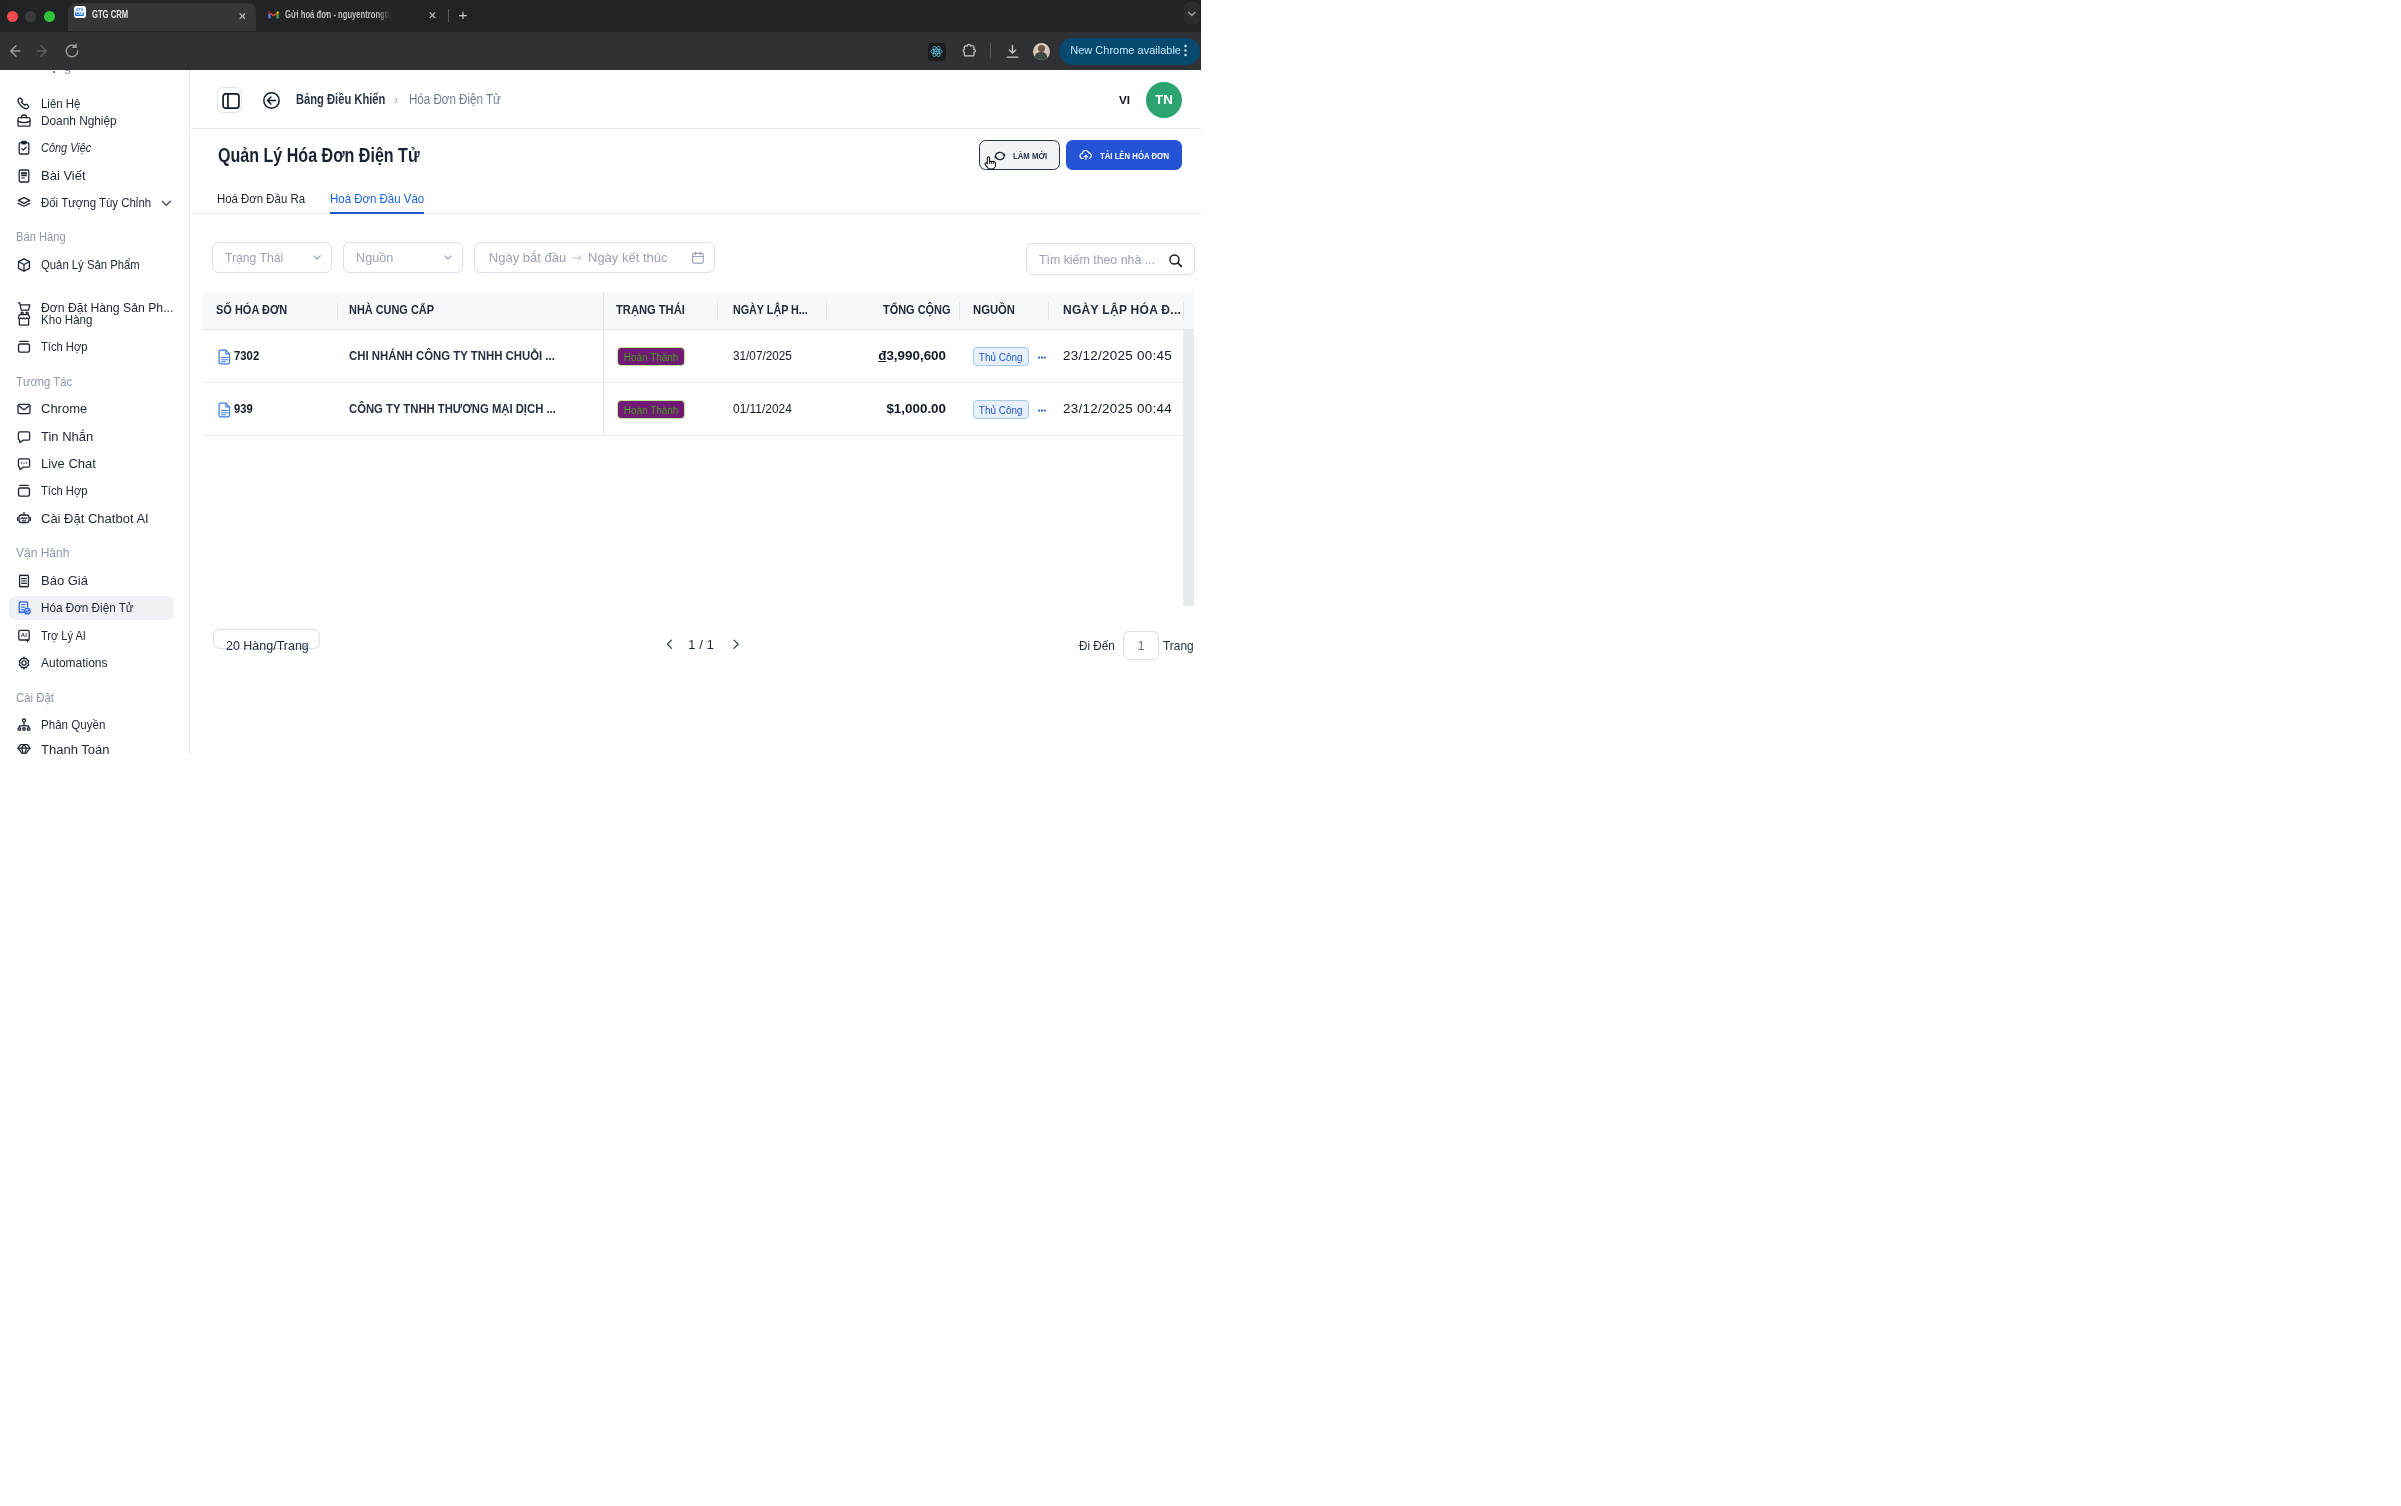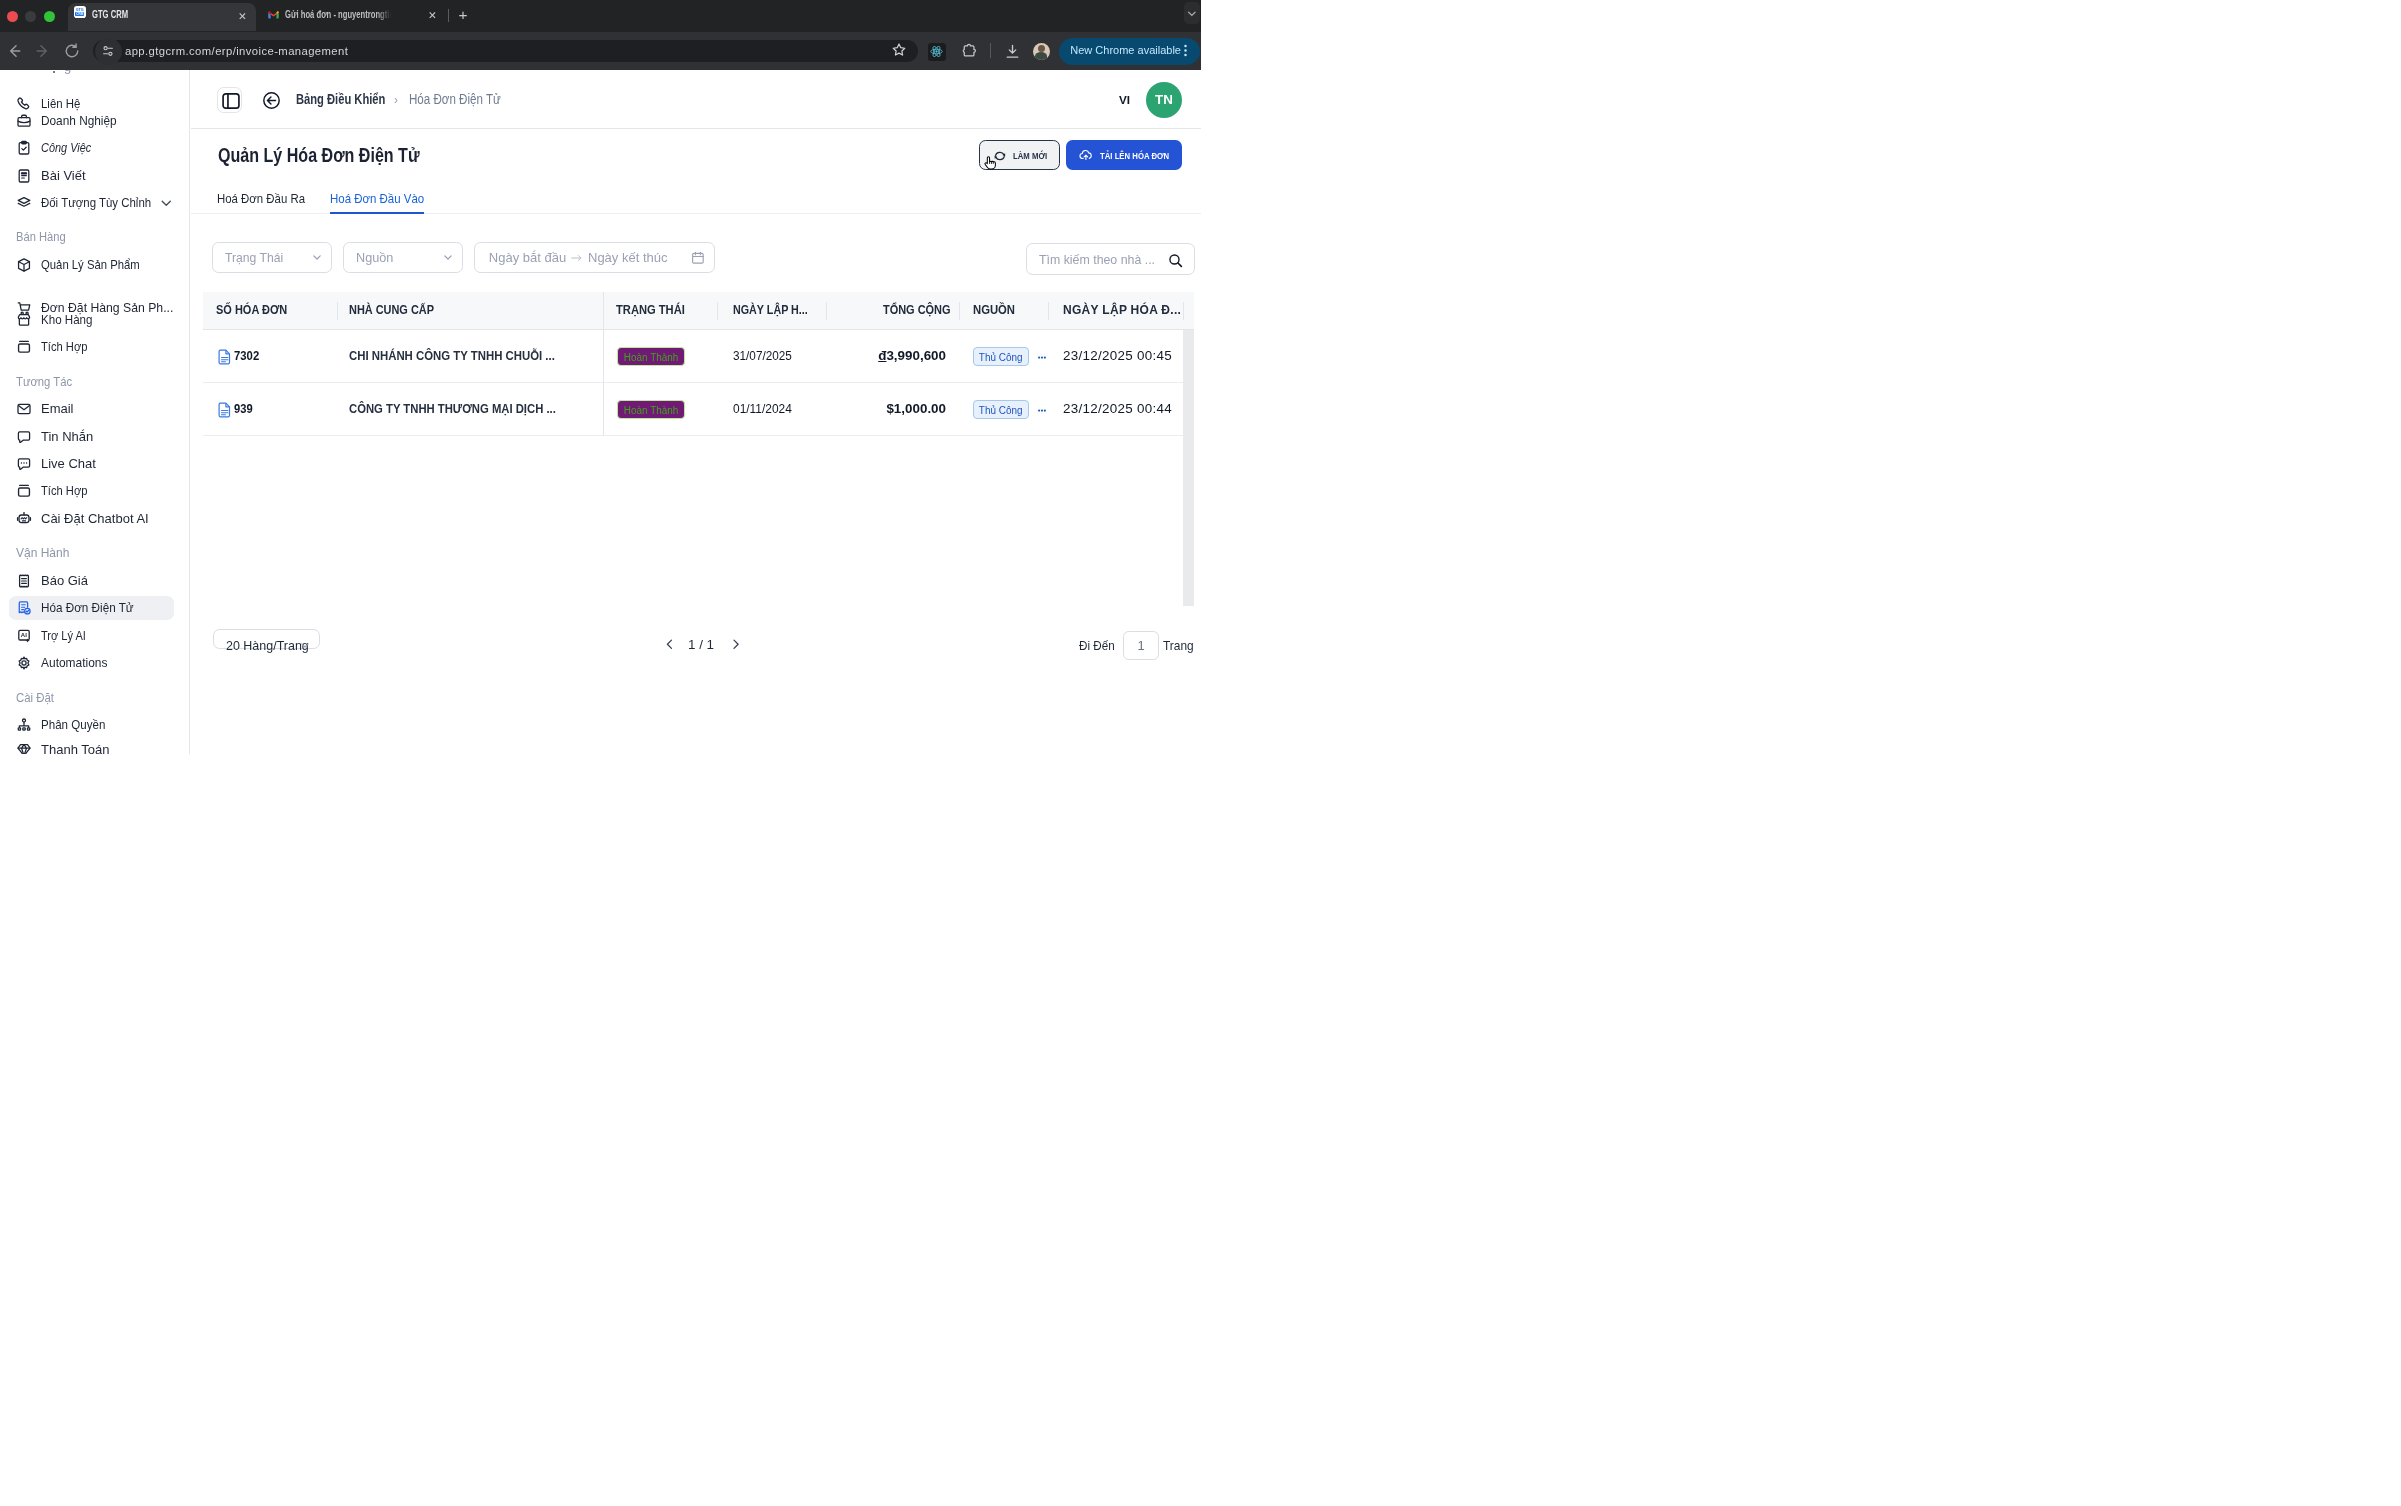--- a/index.html
+++ b/index.html
@@ -106,32 +106,20 @@
   <div class="toolbar">
     <svg class="navico" style="left:4.9px;" viewBox="0 0 22 22">
         <path d="M13.5 4.5 7 11l6.5 6.5 M7 11h11" stroke="#9b9da0" stroke-width="1.8" fill="none" stroke-linecap="round"></path>
       </svg>
     <svg class="navico" style="left:34px;" viewBox="0 0 22 22">
         <path d="M8.5 4.5 15 11l-6.5 6.5 M15 11H4" stroke="#5f6164" stroke-width="1.8" fill="none" stroke-linecap="round"></path>
       </svg>
     <svg class="navico" style="left:63px;" viewBox="0 0 22 22">
         <path d="M18 11a7 7 0 1 1-2-4.9 M16 2.5v4h-4" stroke="#9b9da0" stroke-width="1.7" fill="none" stroke-linecap="round"></path>
       </svg>
-    <div class="urlpill">
-      <div class="tunecircle"><svg width="12" height="12" viewBox="0 0 15 15" style="margin:7.3px;">
-            <circle cx="4.5" cy="4" r="2" stroke="#c8cacd" stroke-width="1.4" fill="none"></circle>
-            <path d="M8 4h5" stroke="#c8cacd" stroke-width="1.4" stroke-linecap="round"></path>
-            <circle cx="10.5" cy="11" r="2" stroke="#c8cacd" stroke-width="1.4" fill="none"></circle>
-            <path d="M2 11h5" stroke="#c8cacd" stroke-width="1.4" stroke-linecap="round"></path>
-          </svg></div>
-      <div class="urltext">app.gtgcrm.com/erp/invoice-management</div>
-      <svg style="position:absolute; right:11.3px; top:2.4px;" width="16" height="16" viewBox="0 0 20 20">
-          <path d="M10 2.5l2.2 4.6 5 .7-3.6 3.5.9 5-4.5-2.4-4.5 2.4.9-5L2.8 7.8l5-.7z" stroke="#cfd1d4" stroke-width="1.5" fill="none" stroke-linejoin="round"></path>
-        </svg>
-    </div>
     <div class="ricon" style="left:928px; width:18px; height:18px; background:#1b1c1e; border-radius:3.2px;"><svg width="13" height="13" viewBox="0 0 16 16" style="margin:2.4px;">
           <ellipse cx="8" cy="8" rx="7" ry="2.8" stroke="#58c4dc" fill="none"></ellipse>
           <ellipse cx="8" cy="8" rx="7" ry="2.8" stroke="#58c4dc" fill="none" transform="rotate(60 8 8)"></ellipse>
           <ellipse cx="8" cy="8" rx="7" ry="2.8" stroke="#58c4dc" fill="none" transform="rotate(120 8 8)"></ellipse>
           <circle cx="8" cy="8" r="1.4" fill="#58c4dc"></circle>
         </svg></div>
     <svg class="ricon" style="left:961px;" width="17" height="17" viewBox="0 0 21 21">
         <path d="M8 3.5a1.8 1.8 0 0 1 3.6 0h2.9a1.5 1.5 0 0 1 1.5 1.5v2.9a1.8 1.8 0 0 1 0 3.6v2.9a1.5 1.5 0 0 1-1.5 1.5H5.5A1.5 1.5 0 0 1 4 14.4v-3a1.8 1.8 0 0 1 0-3.4V5a1.5 1.5 0 0 1 1.5-1.5z" stroke="#c8cacd" stroke-width="1.5" fill="none"></path>
       </svg>
     <div style="position:absolute; left:990px; top:11.3px; width:0.8px; height:14.6px; background:#56585b;"></div>
@@ -226,21 +214,21 @@
           <rect x="3.2" y="6.2" width="13.6" height="10.2" rx="1.8" stroke-width="1.7"></rect>
         </svg>
         <div class="tx" style="transform:scaleX(0.86);">Tích Hợp</div>
       </div>
     <div class="shead" style="top:305px; transform:scaleX(0.94);">Tương Tác</div>
     <div class="sitem" style="top:327px;">
         <svg class="ic" viewBox="0 0 20 20" fill="none" stroke="#1e2534" stroke-width="1.6" stroke-linecap="round" stroke-linejoin="round">
           <rect x="2.5" y="4.3" width="15" height="11.5" rx="1.6"></rect>
           <path d="M3.5 6l6.5 5 6.5-5"></path>
         </svg>
-        <div class="tx">Email</div>
+        <div class="tx">Chrome</div>
       </div>
     <div class="sitem" style="top:355px;">
         <svg class="ic" viewBox="0 0 20 20" fill="none" stroke="#1e2534" stroke-width="1.6" stroke-linecap="round" stroke-linejoin="round">
           <path d="M4.6 3.6h10.8A1.6 1.6 0 0 1 17 5.2v7a1.6 1.6 0 0 1-1.6 1.6H9.2l-3.4 2.8c-.5.4-1.2.1-1.2-.6v-2.2h-.1A1.6 1.6 0 0 1 3 12.2v-7a1.6 1.6 0 0 1 1.6-1.6z"></path>
         </svg>
         <div class="tx">Tin Nhắn</div>
       </div>
     <div class="sitem" style="top:382px;">
         <svg class="ic" viewBox="0 0 20 20" fill="none" stroke="#1e2534" stroke-width="1.6" stroke-linecap="round" stroke-linejoin="round">
           <path d="M4.6 3.6h10.8A1.6 1.6 0 0 1 17 5.2v7a1.6 1.6 0 0 1-1.6 1.6H9.2l-3.4 2.8c-.5.4-1.2.1-1.2-.6v-2.2h-.1A1.6 1.6 0 0 1 3 12.2v-7a1.6 1.6 0 0 1 1.6-1.6z"></path>

